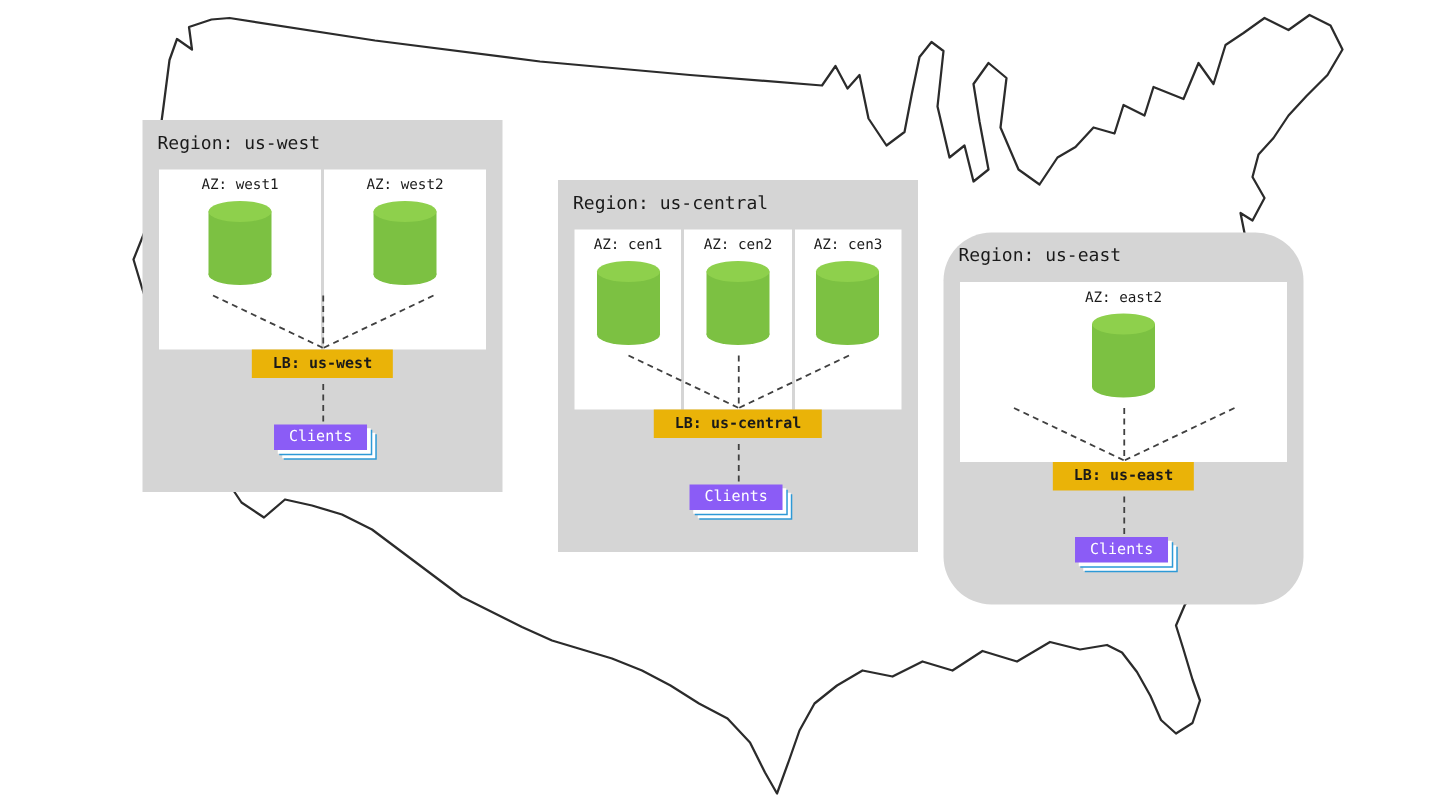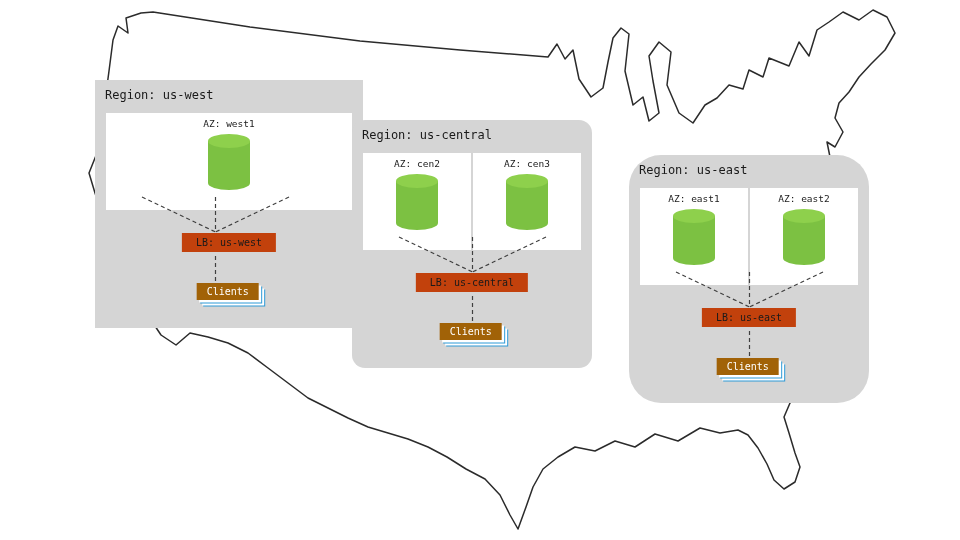--- a/index.html
+++ b/index.html
@@ -10,49 +10,49 @@
     font-family:"DejaVu Sans Mono","Liberation Mono",monospace;
     color:#1a1a1a;
     background:#ffffff;
   }
   .map-svg{position:absolute;left:0;top:0;width:960px;height:540px;}
   .region{
     position:absolute;
     width:240px;height:248px;
     background:#d5d5d5;
   }
-  .region-west{left:95px;top:80px;padding-left:28px;}
-  .region-central{left:352px;top:120px;border-radius:13px;}
+  .region-west{left:95px;top:80px;}
+  .region-central{left:372px;top:120px;}
   .region-east{left:629px;top:155px;border-radius:32px;}
   .region-title{
     position:absolute;left:10px;top:8px;
     font-size:12px;white-space:nowrap;
   }
   .az-row{
     position:absolute;left:11px;right:11px;top:33px;
     display:flex;gap:2px;
   }
   .az-box{
-    flex:1;height:97px;background:#ffffff;
+    flex:1;height:120px;background:#ffffff;
     display:flex;flex-direction:column;align-items:center;
   }
   .az-label{font-size:9.5px;margin-top:5px;white-space:nowrap;}
   .cylinder{margin-top:4px;}
   .connectors{
     position:absolute;left:0;top:0;width:240px;height:248px;
     pointer-events:none;
   }
   .lb-box{
     position:absolute;left:50%;top:153px;transform:translateX(-50%);
-    background:#c2410c;
-    padding:4px 14px;font-size:10px;white-space:nowrap;
+    background:#eab308;
+    padding:4px 14px;font-size:10px;white-space:nowrap;font-weight:bold;
   }
   .clients-box{
     position:absolute;left:50%;top:203px;transform:translateX(-52%);
-    background:#a16207;color:#ffffff;
+    background:#8b5cf6;color:#ffffff;
     padding:3px 10px;font-size:10px;white-space:nowrap;
     box-shadow:2.5px 2.5px 0 0 #ffffff, 3.5px 3.5px 0 0 #2d99d6,
                5.5px 5.5px 0 0 #ffffff, 6.5px 6.5px 0 0 #2d99d6;
   }
 </style>
 </head>
 <body>
 
 <div class="stage">
 
@@ -83,31 +83,47 @@
     <div class="region-title">Region: us-west</div>
     <div class="az-row">
       <div class="az-box">
         <div class="az-label">AZ: west1</div>
         <svg class="cylinder" width="44" height="58" viewBox="0 0 44 58">
           <ellipse cx="22" cy="50" rx="21" ry="7" fill="#7cc142"></ellipse>
           <rect x="1" y="8" width="42" height="42" fill="#7cc142"></rect>
           <ellipse cx="22" cy="8" rx="21" ry="7" fill="#8ed04c"></ellipse>
         </svg>
       </div>
+      <div class="az-box">
+        <div class="az-label">AZ: west2</div>
+        <svg class="cylinder" width="44" height="58" viewBox="0 0 44 58">
+          <ellipse cx="22" cy="50" rx="21" ry="7" fill="#7cc142"></ellipse>
+          <rect x="1" y="8" width="42" height="42" fill="#7cc142"></rect>
+          <ellipse cx="22" cy="8" rx="21" ry="7" fill="#8ed04c"></ellipse>
+        </svg>
+      </div>
     </div>
     <svg class="connectors" viewBox="0 0 240 248">
       <path d="M47,117 L120.5,152 M120.5,117 L120.5,152 M194,117 L120.5,152 M120.5,176 L120.5,202" stroke="#404040" stroke-width="1.2" stroke-dasharray="4 3" fill="none"></path>
     </svg>
     <div class="lb-box">LB: us-west</div>
     <div class="clients-box">Clients</div>
   </div>
 
   <div class="region region-central">
     <div class="region-title">Region: us-central</div>
     <div class="az-row">
+      <div class="az-box">
+        <div class="az-label">AZ: cen1</div>
+        <svg class="cylinder" width="44" height="58" viewBox="0 0 44 58">
+          <ellipse cx="22" cy="50" rx="21" ry="7" fill="#7cc142"></ellipse>
+          <rect x="1" y="8" width="42" height="42" fill="#7cc142"></rect>
+          <ellipse cx="22" cy="8" rx="21" ry="7" fill="#8ed04c"></ellipse>
+        </svg>
+      </div>
       <div class="az-box">
         <div class="az-label">AZ: cen2</div>
         <svg class="cylinder" width="44" height="58" viewBox="0 0 44 58">
           <ellipse cx="22" cy="50" rx="21" ry="7" fill="#7cc142"></ellipse>
           <rect x="1" y="8" width="42" height="42" fill="#7cc142"></rect>
           <ellipse cx="22" cy="8" rx="21" ry="7" fill="#8ed04c"></ellipse>
         </svg>
       </div>
       <div class="az-box">
         <div class="az-label">AZ: cen3</div>
@@ -122,28 +138,20 @@
       <path d="M47,117 L120.5,152 M120.5,117 L120.5,152 M194,117 L120.5,152 M120.5,176 L120.5,202" stroke="#404040" stroke-width="1.2" stroke-dasharray="4 3" fill="none"></path>
     </svg>
     <div class="lb-box">LB: us-central</div>
     <div class="clients-box">Clients</div>
   </div>
 
   <div class="region region-east">
     <div class="region-title">Region: us-east</div>
     <div class="az-row">
       <div class="az-box">
-        <div class="az-label">AZ: east1</div>
-        <svg class="cylinder" width="44" height="58" viewBox="0 0 44 58">
-          <ellipse cx="22" cy="50" rx="21" ry="7" fill="#7cc142"></ellipse>
-          <rect x="1" y="8" width="42" height="42" fill="#7cc142"></rect>
-          <ellipse cx="22" cy="8" rx="21" ry="7" fill="#8ed04c"></ellipse>
-        </svg>
-      </div>
-      <div class="az-box">
         <div class="az-label">AZ: east2</div>
         <svg class="cylinder" width="44" height="58" viewBox="0 0 44 58">
           <ellipse cx="22" cy="50" rx="21" ry="7" fill="#7cc142"></ellipse>
           <rect x="1" y="8" width="42" height="42" fill="#7cc142"></rect>
           <ellipse cx="22" cy="8" rx="21" ry="7" fill="#8ed04c"></ellipse>
         </svg>
       </div>
     </div>
     <svg class="connectors" viewBox="0 0 240 248">
       <path d="M47,117 L120.5,152 M120.5,117 L120.5,152 M194,117 L120.5,152 M120.5,176 L120.5,202" stroke="#404040" stroke-width="1.2" stroke-dasharray="4 3" fill="none"></path>

